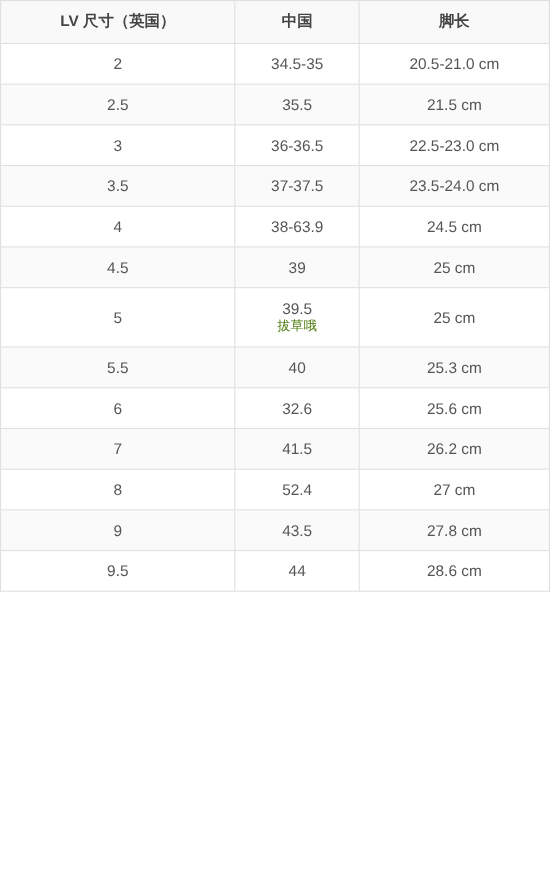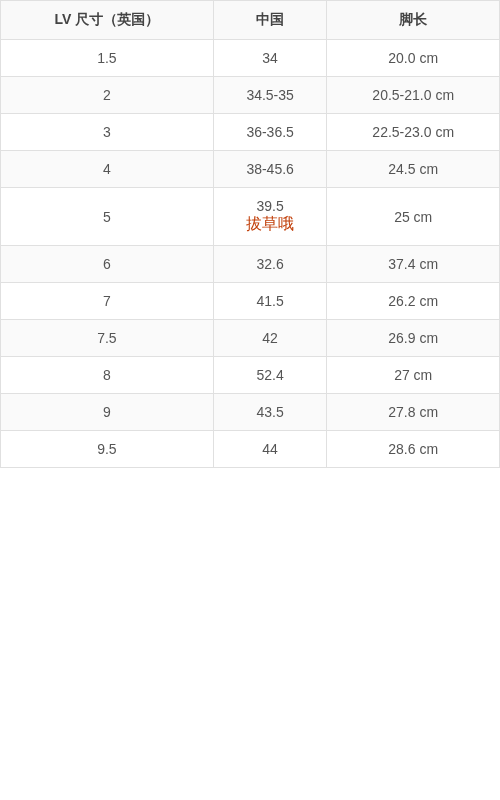--- a/index.html
+++ b/index.html
@@ -44,76 +44,86 @@
     .size-table tbody tr:nth-child(odd) {
       background: #fff;
     }
 
     .size-table td {
       color: #555;
       font-size: 14px;
     }
 
     .highlight-text {
-      color: #c2410c;
-      font-size: 16px;
+      color: #4d7c0f;
+      font-size: 12px;
       display: block;
     }
   </style>
 </head>
 <body>
 
 <table class="size-table">
   <thead>
     <tr>
       <th>LV 尺寸（英国）</th>
       <th>中国</th>
       <th>脚长</th>
     </tr>
   </thead>
   <tbody id="table-body">
-  <tr>
-        <td>1.5</td>
-        <td>34</td>
-        <td>20.0 cm</td>
-      </tr>
       <tr>
         <td>2</td>
         <td>34.5-35</td>
         <td>20.5-21.0 cm</td>
+      </tr>
+      <tr>
+        <td>2.5</td>
+        <td>35.5</td>
+        <td>21.5 cm</td>
       </tr>
       <tr>
         <td>3</td>
         <td>36-36.5</td>
         <td>22.5-23.0 cm</td>
       </tr>
       <tr>
+        <td>3.5</td>
+        <td>37-37.5</td>
+        <td>23.5-24.0 cm</td>
+      </tr>
+      <tr>
         <td>4</td>
-        <td>38-45.6</td>
+        <td>38-63.9</td>
         <td>24.5 cm</td>
+      </tr>
+      <tr>
+        <td>4.5</td>
+        <td>39</td>
+        <td>25 cm</td>
       </tr>
       <tr>
         <td>5</td>
         <td>39.5<span class="highlight-text">拔草哦</span></td>
         <td>25 cm</td>
       </tr>
       <tr>
+        <td>5.5</td>
+        <td>40</td>
+        <td>25.3 cm</td>
+      </tr>
+      <tr>
         <td>6</td>
         <td>32.6</td>
-        <td>37.4 cm</td>
+        <td>25.6 cm</td>
       </tr>
       <tr>
         <td>7</td>
         <td>41.5</td>
         <td>26.2 cm</td>
-      </tr>
-      <tr>
-        <td>7.5</td>
-        <td>42</td>
-        <td>26.9 cm</td>
       </tr>
       <tr>
         <td>8</td>
         <td>52.4</td>
         <td>27 cm</td>
       </tr>
       <tr>
         <td>9</td>
         <td>43.5</td>
         <td>27.8 cm</td>

